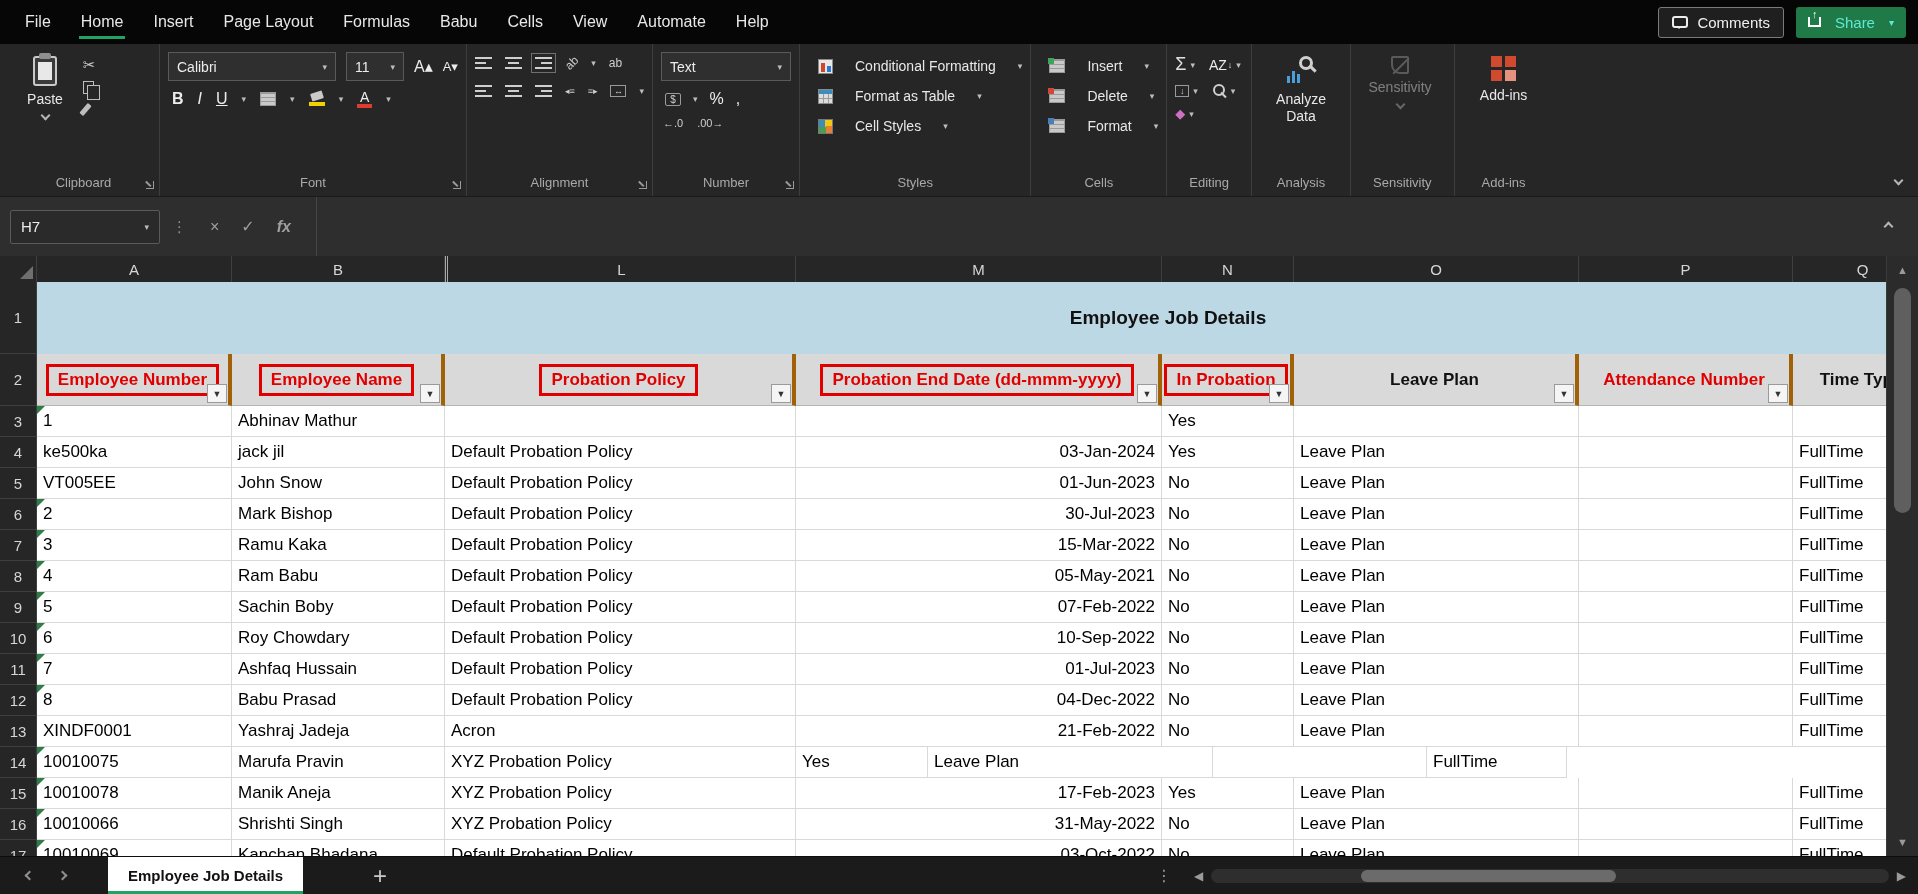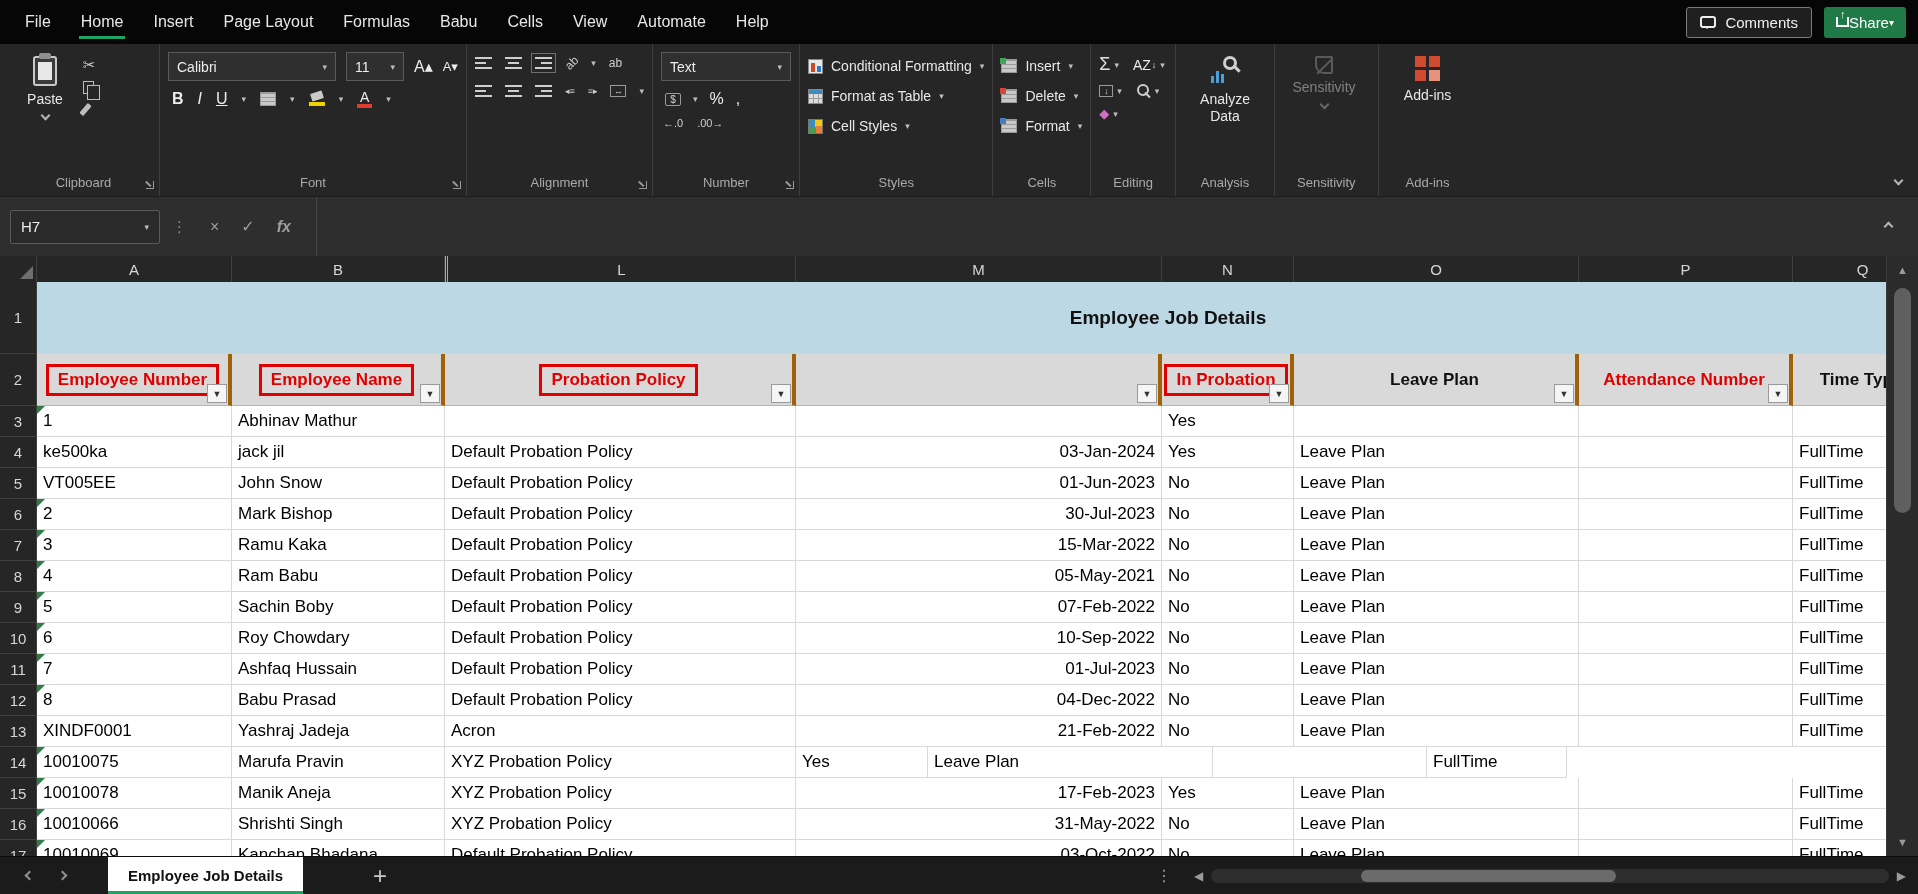--- a/index.html
+++ b/index.html
@@ -11,21 +11,21 @@
   
   .titlebar { height:44px; background:#060606; display:flex; align-items:stretch; padding:0 12px 0 10px; }
   .menu-items { display:flex; }
   .menu-item { color:#e8e8e8; font-size:16px; padding:0 15px; display:flex; align-items:center; position:relative; cursor:default; }
   .menu-item.active::after { content:""; position:absolute; left:13px; right:13px; bottom:5px; height:3px; background:var(--green); }
   .titlebar-right { margin-left:auto; display:flex; align-items:center; gap:12px; }
   .comments-btn { background:#1f1f1f; border:1px solid #7a7a7a; color:#f0f0f0; height:31px; padding:0 13px;
                   display:flex; align-items:center; gap:9px; font-size:15px; border-radius:3px; }
   .ic-bubble { width:16px; height:12px; border:2px solid #ededed; border-radius:3px; position:relative; display:inline-block; }
   .ic-bubble::after { content:""; position:absolute; left:2px; bottom:-6px; border:3px solid transparent; border-top-color:#ededed; }
-  .share-btn { background:var(--shgreen); color:#ffffff; height:31px; padding:0 12px; display:flex; align-items:center; gap:0;
+  .share-btn { background:var(--shgreen); color:#5eead4; height:31px; padding:0 12px; display:flex; align-items:center; gap:14px;
                font-size:15px; border-radius:3px; border:none; }
   .ic-share { width:13px; height:10px; border:2px solid #fff; border-top:none; position:relative; display:inline-block; }
   .ic-share::after { content:"↑"; position:absolute; top:-9px; left:2px; font-size:11px; color:#fff; }
   .caret { font-size:10px; color:inherit; }
 
   
   .ribbon { height:152px; background:#262626; display:flex; position:relative; padding-left:8px; color:#e8e8e8; }
   .rgroup { display:flex; flex-direction:column; border-right:1px solid #3d3d3d; padding:8px 8px 2px; position:relative; flex:0 0 auto; }
   .rg-content { flex:1; display:flex; align-items:flex-start; gap:9px; }
   .rg-label { text-align:center; font-size:13px; color:#a9a9a9; padding:3px 14px 4px; white-space:nowrap; }
@@ -77,21 +77,21 @@
   .orient { font-size:12px; color:#cfcfcf; transform:rotate(-45deg); display:inline-block; }
   .wrap { font-size:12px; color:#cfcfcf; }
   .merge { width:16px; height:12px; border:1px solid #9a9a9a; display:inline-flex; align-items:center; justify-content:center;
            font-size:9px; color:#cfcfcf; }
   .indent { display:inline-flex; align-items:center; gap:1px; font-size:9px; color:#cfcfcf; }
 
   .decic { font-size:11px; color:#cfcfcf; letter-spacing:0; }
   .money { width:16px; height:13px; border:1px solid #9a9a9a; border-radius:2px; display:inline-flex; align-items:center;
            justify-content:center; font-size:10px; color:#cfcfcf; }
 
-  .style-row { display:flex; align-items:center; gap:8px; font-size:14px; height:28px; white-space:nowrap; }
+  .style-row { display:flex; align-items:center; gap:22px; font-size:14px; height:28px; white-space:nowrap;margin-left:10px; }
   .ic-cf { width:15px; height:15px; border:1px solid #8a8a8a; display:inline-block;
            background:linear-gradient(#d24726,#d24726) 2px 3px/4px 9px no-repeat,
                       linear-gradient(#2b79d7,#2b79d7) 8px 6px/4px 6px no-repeat,#e8e8e8; }
   .ic-table { width:15px; height:15px; border:1px solid #8a8a8a; display:inline-block;
               background:linear-gradient(#3c8dbc,#3c8dbc) 0 0/100% 4px no-repeat,
                          repeating-linear-gradient(0deg,transparent 0 4px,#9a9a9a 4px 5px),
                          repeating-linear-gradient(90deg,transparent 0 4px,#9a9a9a 4px 5px),#dcdcdc; }
   .ic-styles { width:15px; height:15px; border:1px solid #777; display:inline-block;
                background:conic-gradient(#f2c811 0 25%,#e8803a 0 50%,#4a9e4f 0 75%,#3c8dbc 0); }
   .ic-insert::after,.ic-delete::after,.ic-format::after { content:""; position:absolute; width:6px; height:6px; left:-2px; top:-2px; }
@@ -492,20 +492,21 @@
             </div>
             <div class="hcell" style="flex: 0 0 213px; width: 213px;">
               <span class="hbox hred">Employee Name</span>
               <div class="filter-btn">▼</div>
             </div>
             <div class="hcell" style="flex: 0 0 351px; width: 351px;">
               <span class="hbox hred">Probation Policy</span>
               <div class="filter-btn">▼</div>
             </div>
             <div class="hcell" style="flex: 0 0 366px; width: 366px;">
+              <span class="hbox hred">Probation End Date (dd-mmm-yyyy)</span>
               <div class="filter-btn">▼</div>
             </div>
             <div class="hcell" style="flex: 0 0 132px; width: 132px;">
               <span class="hbox hred">In Probation</span>
               <div class="filter-btn">▼</div>
             </div>
             <div class="hcell" style="flex: 0 0 285px; width: 285px;">
               <span class="hblk">Leave Plan</span>
               <div class="filter-btn">▼</div>
             </div>

